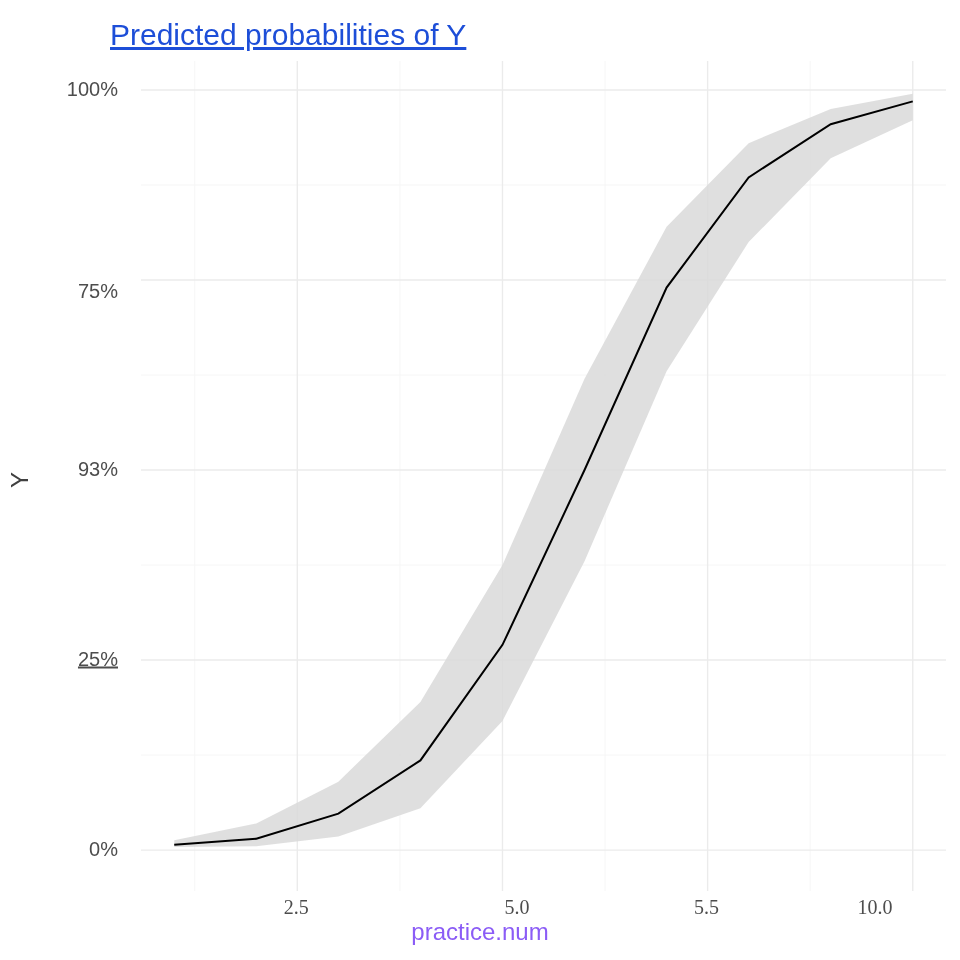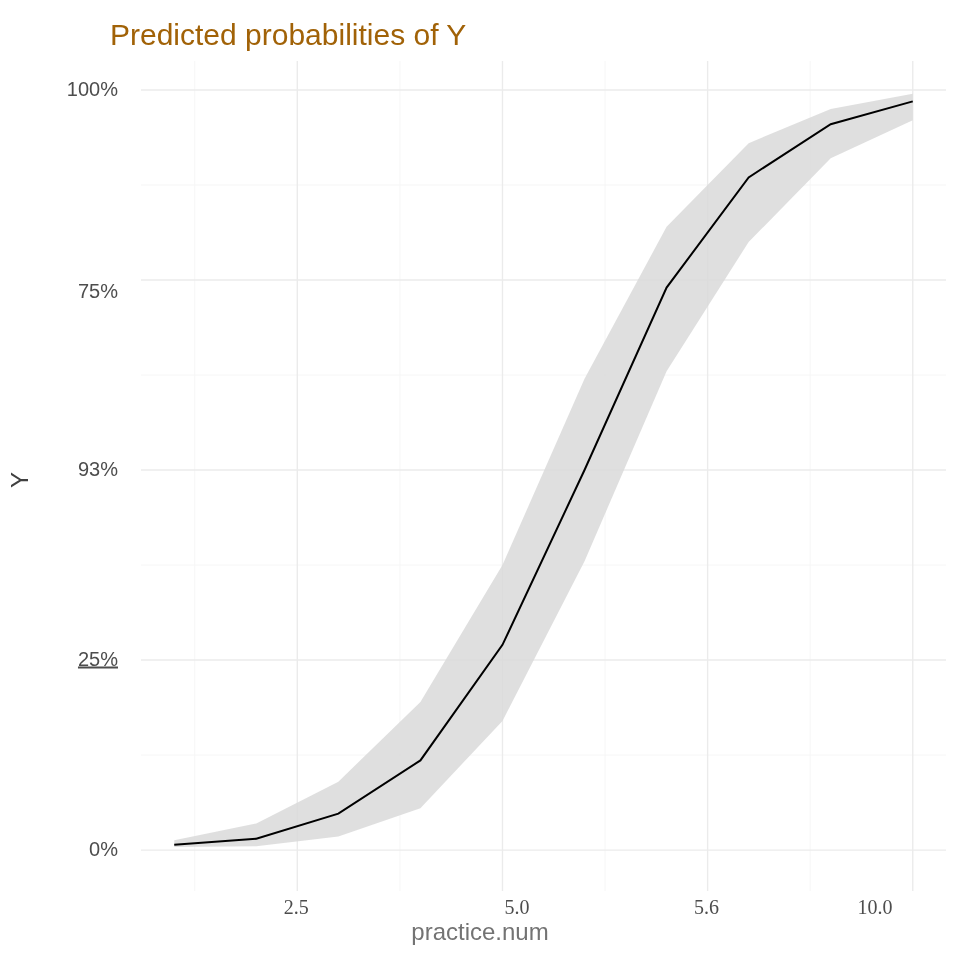--- a/index.html
+++ b/index.html
@@ -14,37 +14,38 @@
   .figure {
     position: relative;
     width: 960px;
     height: 960px;
   }
   .title {
     position: absolute;
     left: 110px;
     top: 18px;
     font-size: 30px;
-    color: #a16207;
+    color: #1d4ed8;
+    text-decoration: underline;
   }
   .ylab {
     position: absolute;
     left: 12px;
     top: 50%;
     transform: translateY(-50%) rotate(-90deg);
     font-size: 24px;
     color: #404040;
   }
   .xlab {
     position: absolute;
     left: 50%;
     transform: translateX(-50%);
     bottom: 14px;
     font-size: 24px;
-    color: #737373;
+    color: #8b5cf6;
     margin-top: 20px;
   }
   .panel {
     position: absolute;
     left: 140px;
     top: 60px;
     width: 805px;
     height: 830px;
     background: #ffffff;
     border: 1px solid transparent;
@@ -121,17 +122,17 @@
           <line x1="771.7660550458716" y1="0" x2="771.7660550458716" y2="830" class="grid-major"></line>
         </g>
       <path class="ribbon" id="ribbon" d="M33.23394495412845,779.2270235108261 L115.29306829765547,762.5036706625779 L197.35219164118251,720.6952885419571 L279.4113149847095,640.8792863116811 L361.4704383282365,504.05185391692225 L443.52956167176353,317.8145153796117 L525.5886850152906,165.7840349409907 L607.6478083588177,82.16727069974911 L689.7069317023446,47.96041260105948 L771.7660550458716,32.75736455719735 L771.7660550458716,59.362698633955965 L689.7069317023446,97.37031874361125 L607.6478083588177,180.98708298485266 L525.5886850152906,310.21299135768055 L443.52956167176353,500.2510919059567 L361.4704383282365,659.8830963665087 L279.4113149847095,747.3006226187157 L197.35219164118251,775.4262614998606 L115.29306829765547,785.3082427283709 L33.23394495412845,786.068395130564 Z"></path>
       <path class="mean-line" id="mean-line" d="M33.23394495412845,783.7879379239847 L115.29306829765547,777.7067187064399 L197.35219164118251,752.6216894340674 L279.4113149847095,699.4110212805501 L361.4704383282365,583.8678561471982 L443.52956167176353,409.0328036427841 L525.5886850152906,226.59622711643897 L607.6478083588177,116.37412879843876 L689.7069317023446,63.163460644921614 L771.7660550458716,40.358888579128454 "></path>
     </svg>
   </div>
 
   <div class="x-ticks">
       <span style="left: 156.323px;">2.5</span>
       <span style="left: 377px;">5.0</span>
-      <span style="left: 566.618px;">5.6</span>
+      <span style="left: 566.618px;">5.5</span>
       <span style="left: 735px;">10.0</span>
     </div>
 
 </div>
 
 </body></html>

